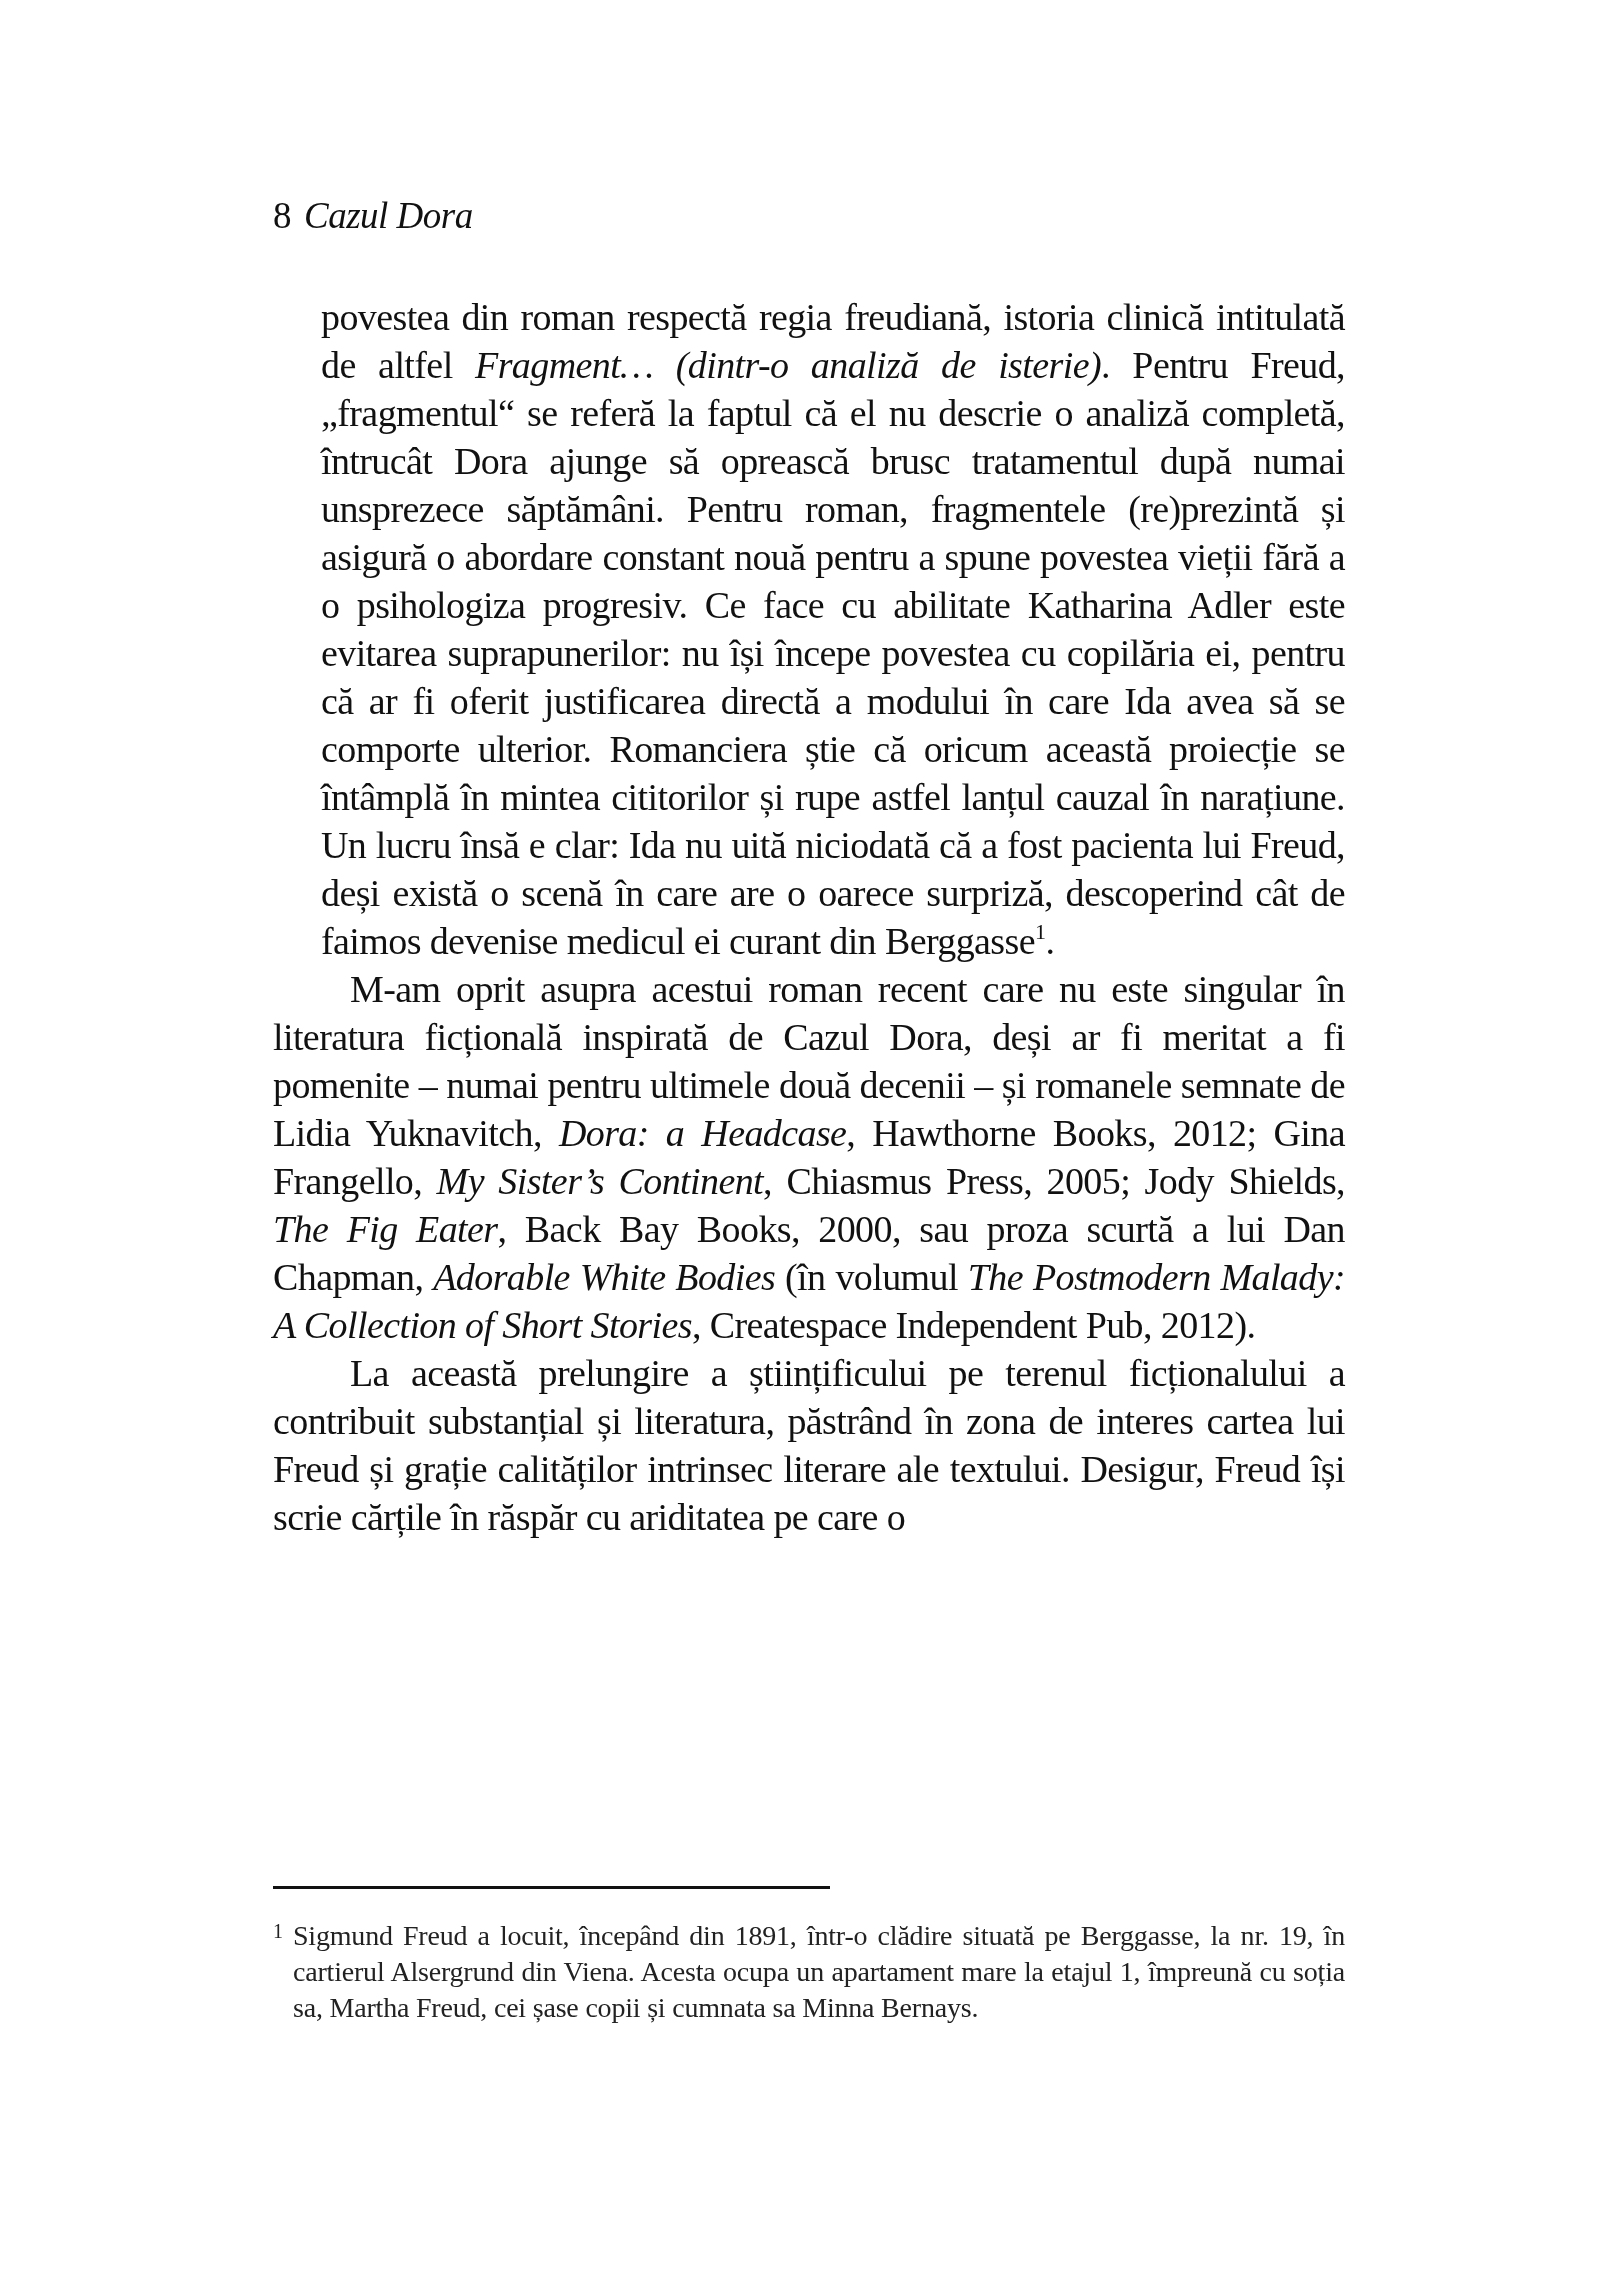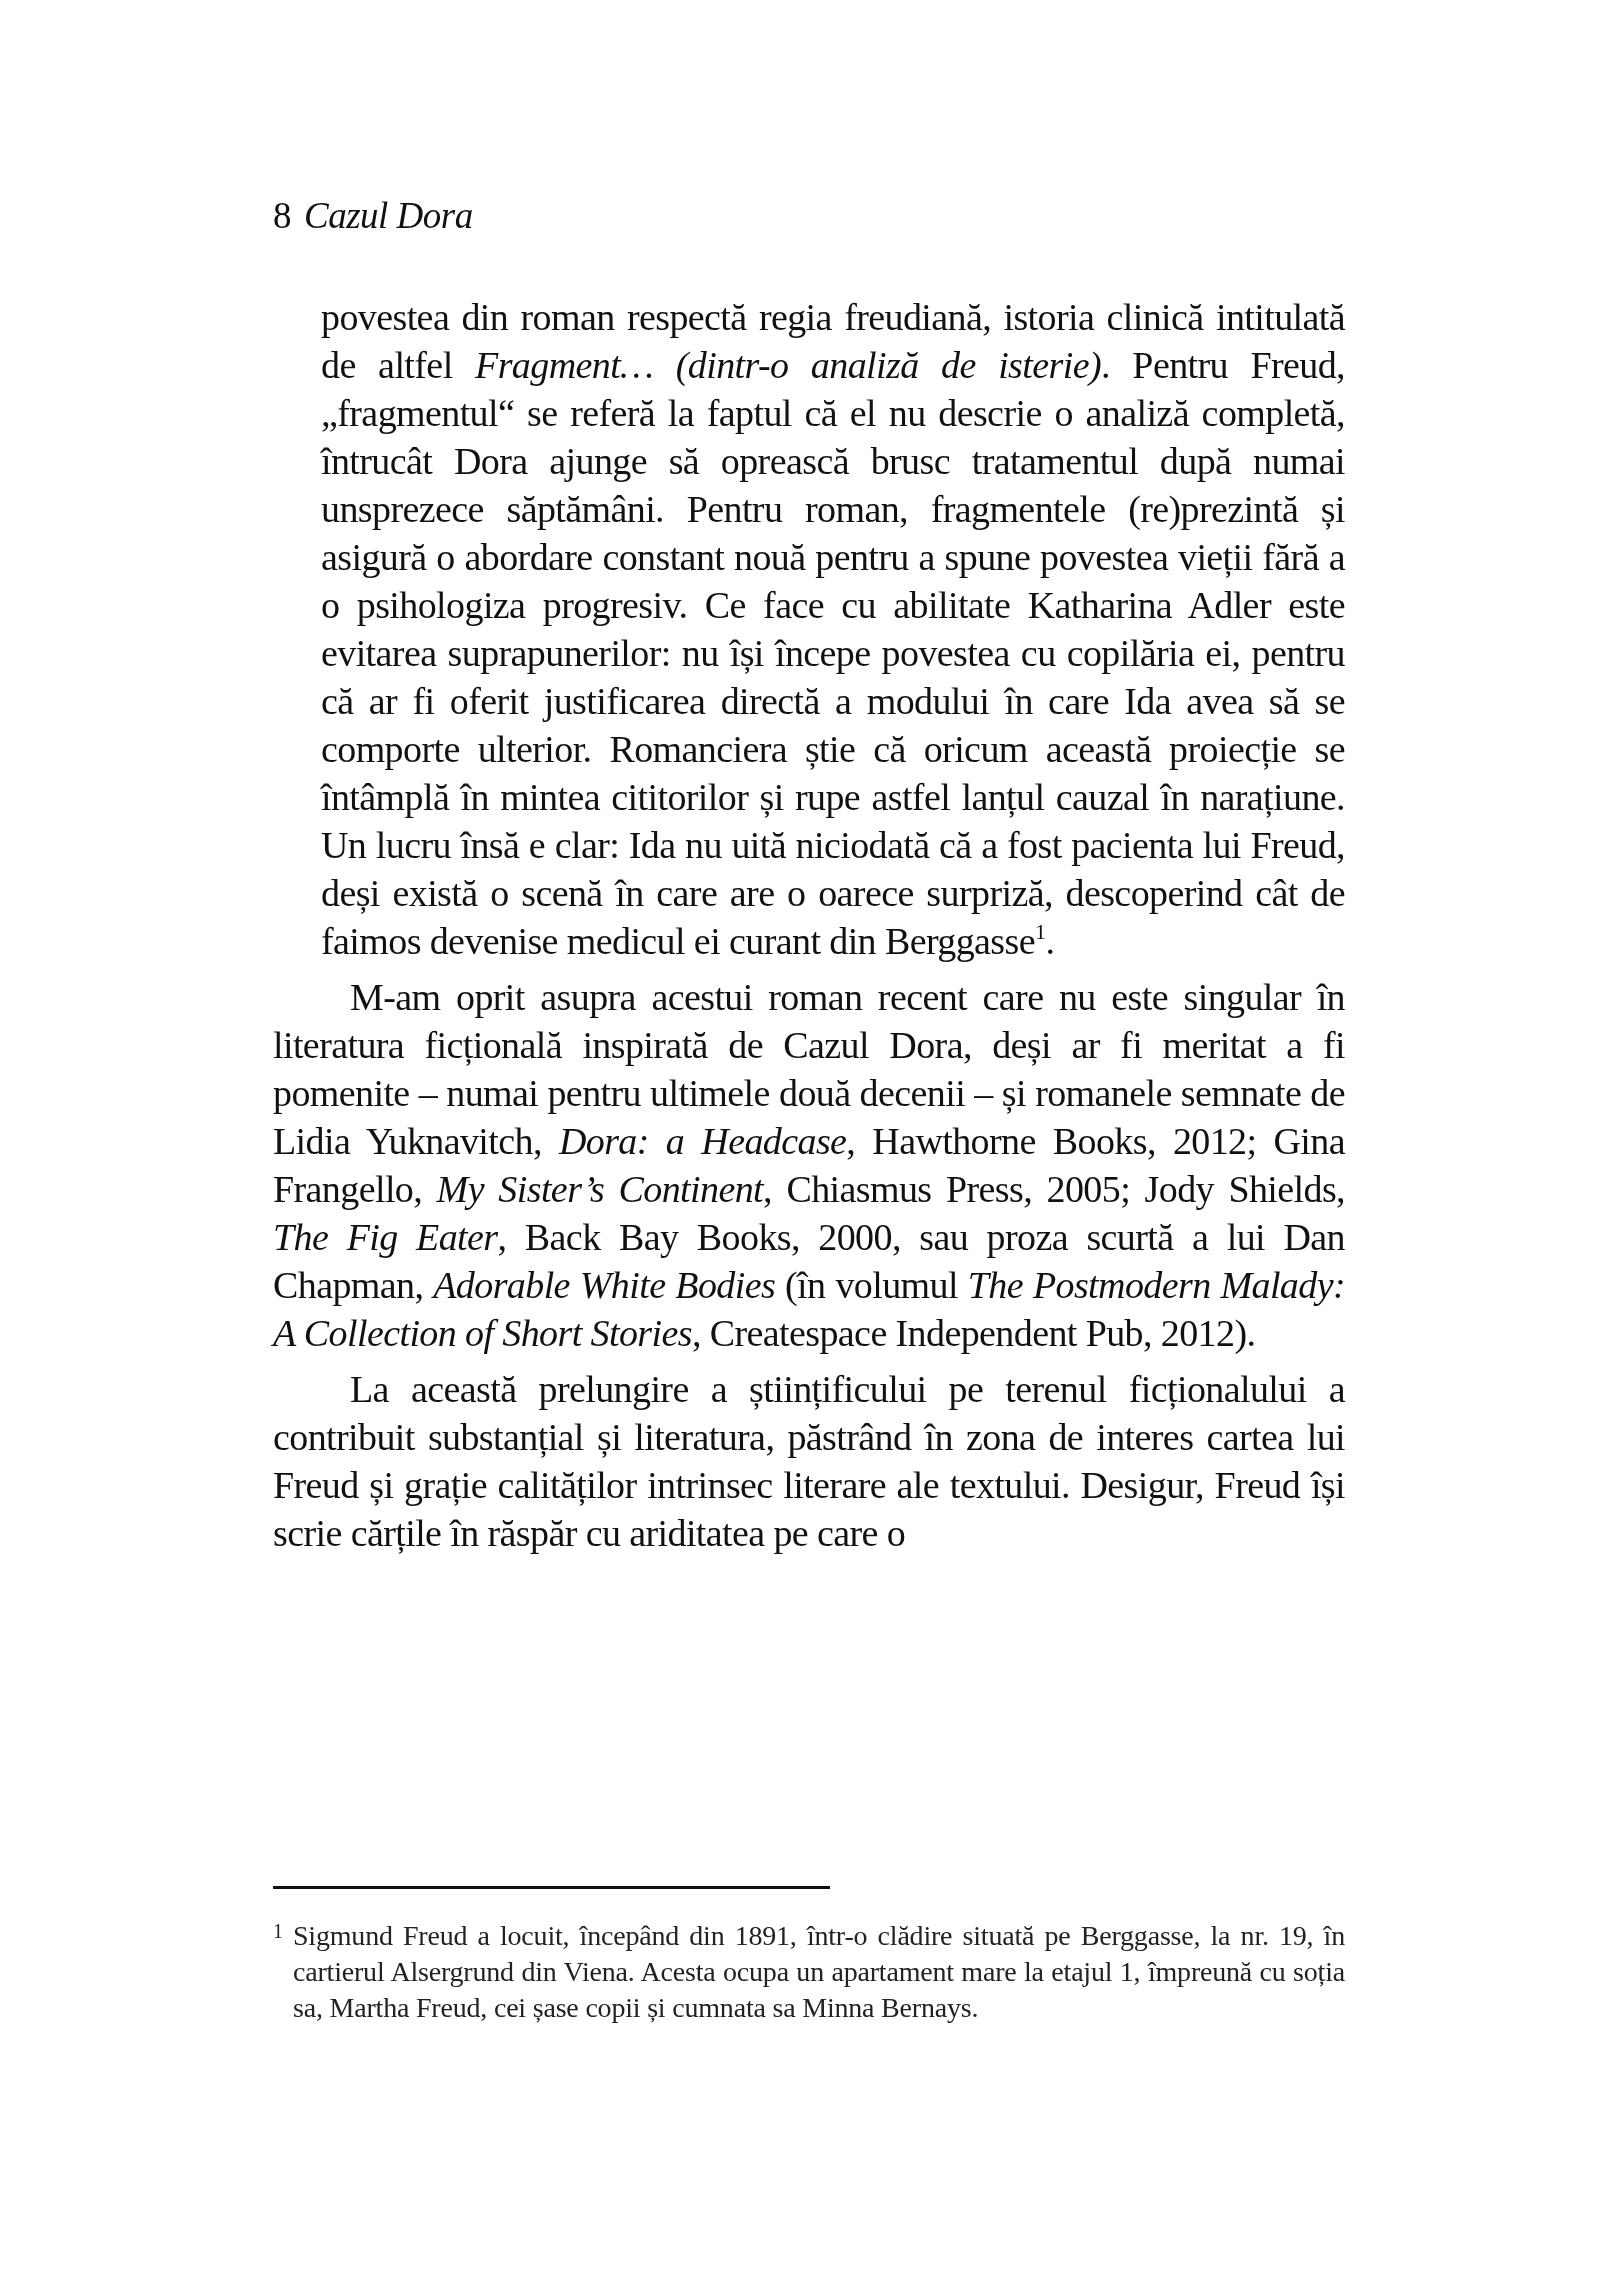--- a/index.html
+++ b/index.html
@@ -12,21 +12,21 @@
   }
   .running-head .pg { margin-right: 13px; }
   .running-head .title { font-style: italic; text-align: center; }
   .body-text {
     position: absolute; left: 273px; top: 293px; width: 1072px;
     font-family: "Liberation Serif", serif; font-size: 38px; line-height: 48px;
     color: #111; text-align: justify; hyphens: manual;
     letter-spacing: -0.6px;
   }
   .body-text p { margin: 0; }
-  .body-text p.indent { text-indent: 77px; margin-top: 8px; }
+  .body-text p.indent { text-indent: 77px; }
   .body-text .noindent { text-indent: 0; margin-left: 48px; }
   .body-text sup { font-size: 22px; line-height: 0; vertical-align: 14.8px; }
   em { font-style: italic; }
   .fn-rule {
     position: absolute; left: 273px; top: 1886px; width: 557px; height: 2.8px; background: #111;
   }
   .footnotes {
     position: absolute; left: 273px; top: 1918px; width: 1072px;
     font-family: "Liberation Serif", serif; font-size: 28px; line-height: 36px;
     color: #222; text-align: justify; letter-spacing: -0.2px;

